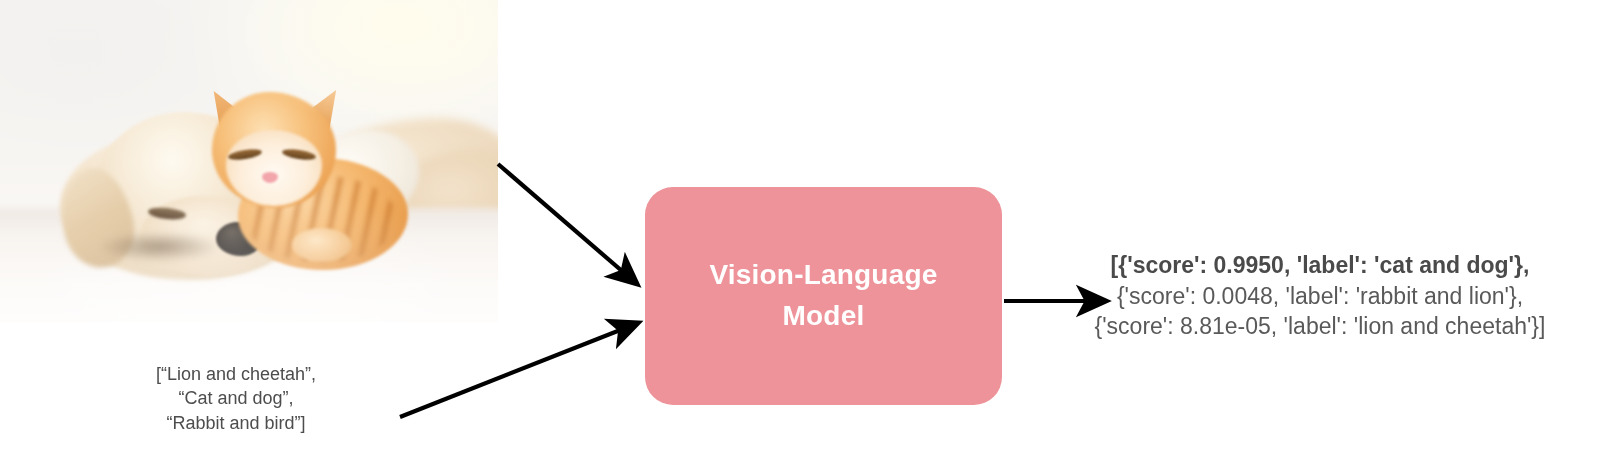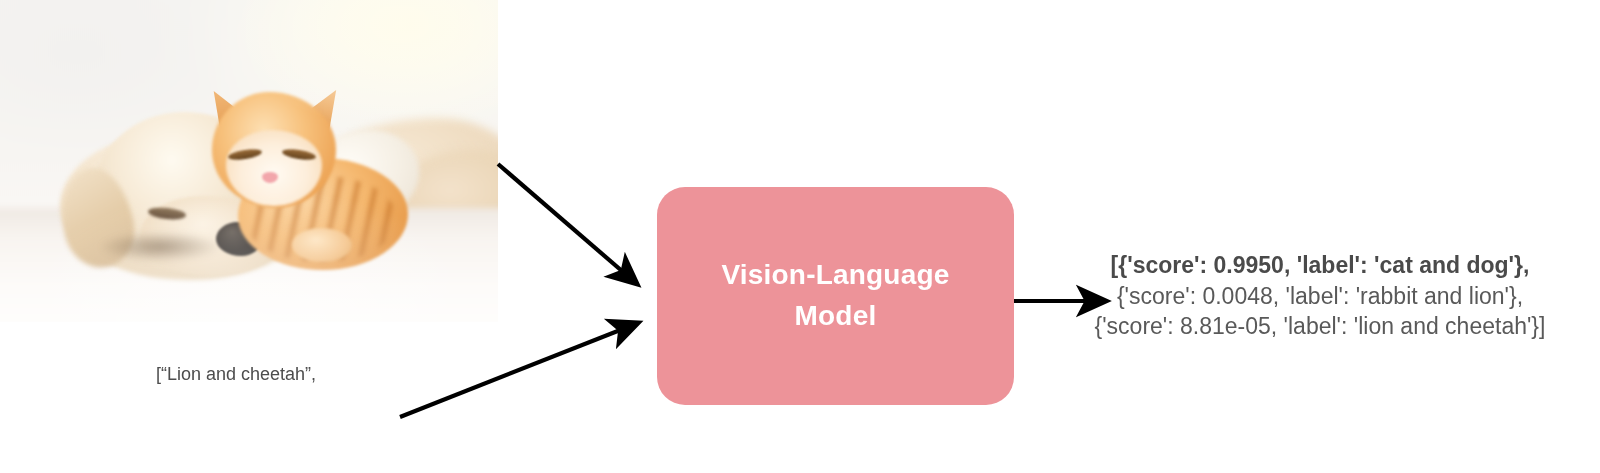--- a/index.html
+++ b/index.html
@@ -192,21 +192,20 @@
   #model-box {
     position: absolute;
     left: 645px;
     top: 187px;
     width: 357px;
     height: 218px;
     border-radius: 28px;
     display: flex;
     align-items: center;
     justify-content: center;
-    margin-left: 12px;
   }
   #model-label {
     color: #ffffff;
     font-size: 28px;
     font-weight: bold;
     line-height: 1.45;
     text-align: center;
     white-space: pre-line;
     letter-spacing: 0.2px;
   }
@@ -279,20 +278,22 @@
     <line x1="1004" y1="301" x2="1106" y2="301" stroke="#000000" stroke-width="4.2" marker-end="url(#ah)"></line>
   </svg>
 
   <div id="model-box" style="background: rgb(237, 147, 153);">
     <div id="model-label" style="color: rgb(255, 255, 255);">Vision-Language
 Model</div>
   </div>
 
   <div id="prompt-list" style="color: rgb(77, 77, 77);">
     <span class="ln">[“Lion and cheetah”,</span>
+    <span class="ln">“Cat and dog”,</span>
+    <span class="ln">“Rabbit and bird”]</span>
   </div>
 
   <div id="output-list" style="color: rgb(89, 89, 89); text-align: center;">
     <span class="ln top">[{'score': 0.9950, 'label': 'cat and dog'},</span>
     <span class="ln">{'score': 0.0048, 'label': 'rabbit and lion'},</span>
     <span class="ln">{'score': 8.81e-05, 'label': 'lion and cheetah'}]</span>
   </div>
 
 </div>
 

